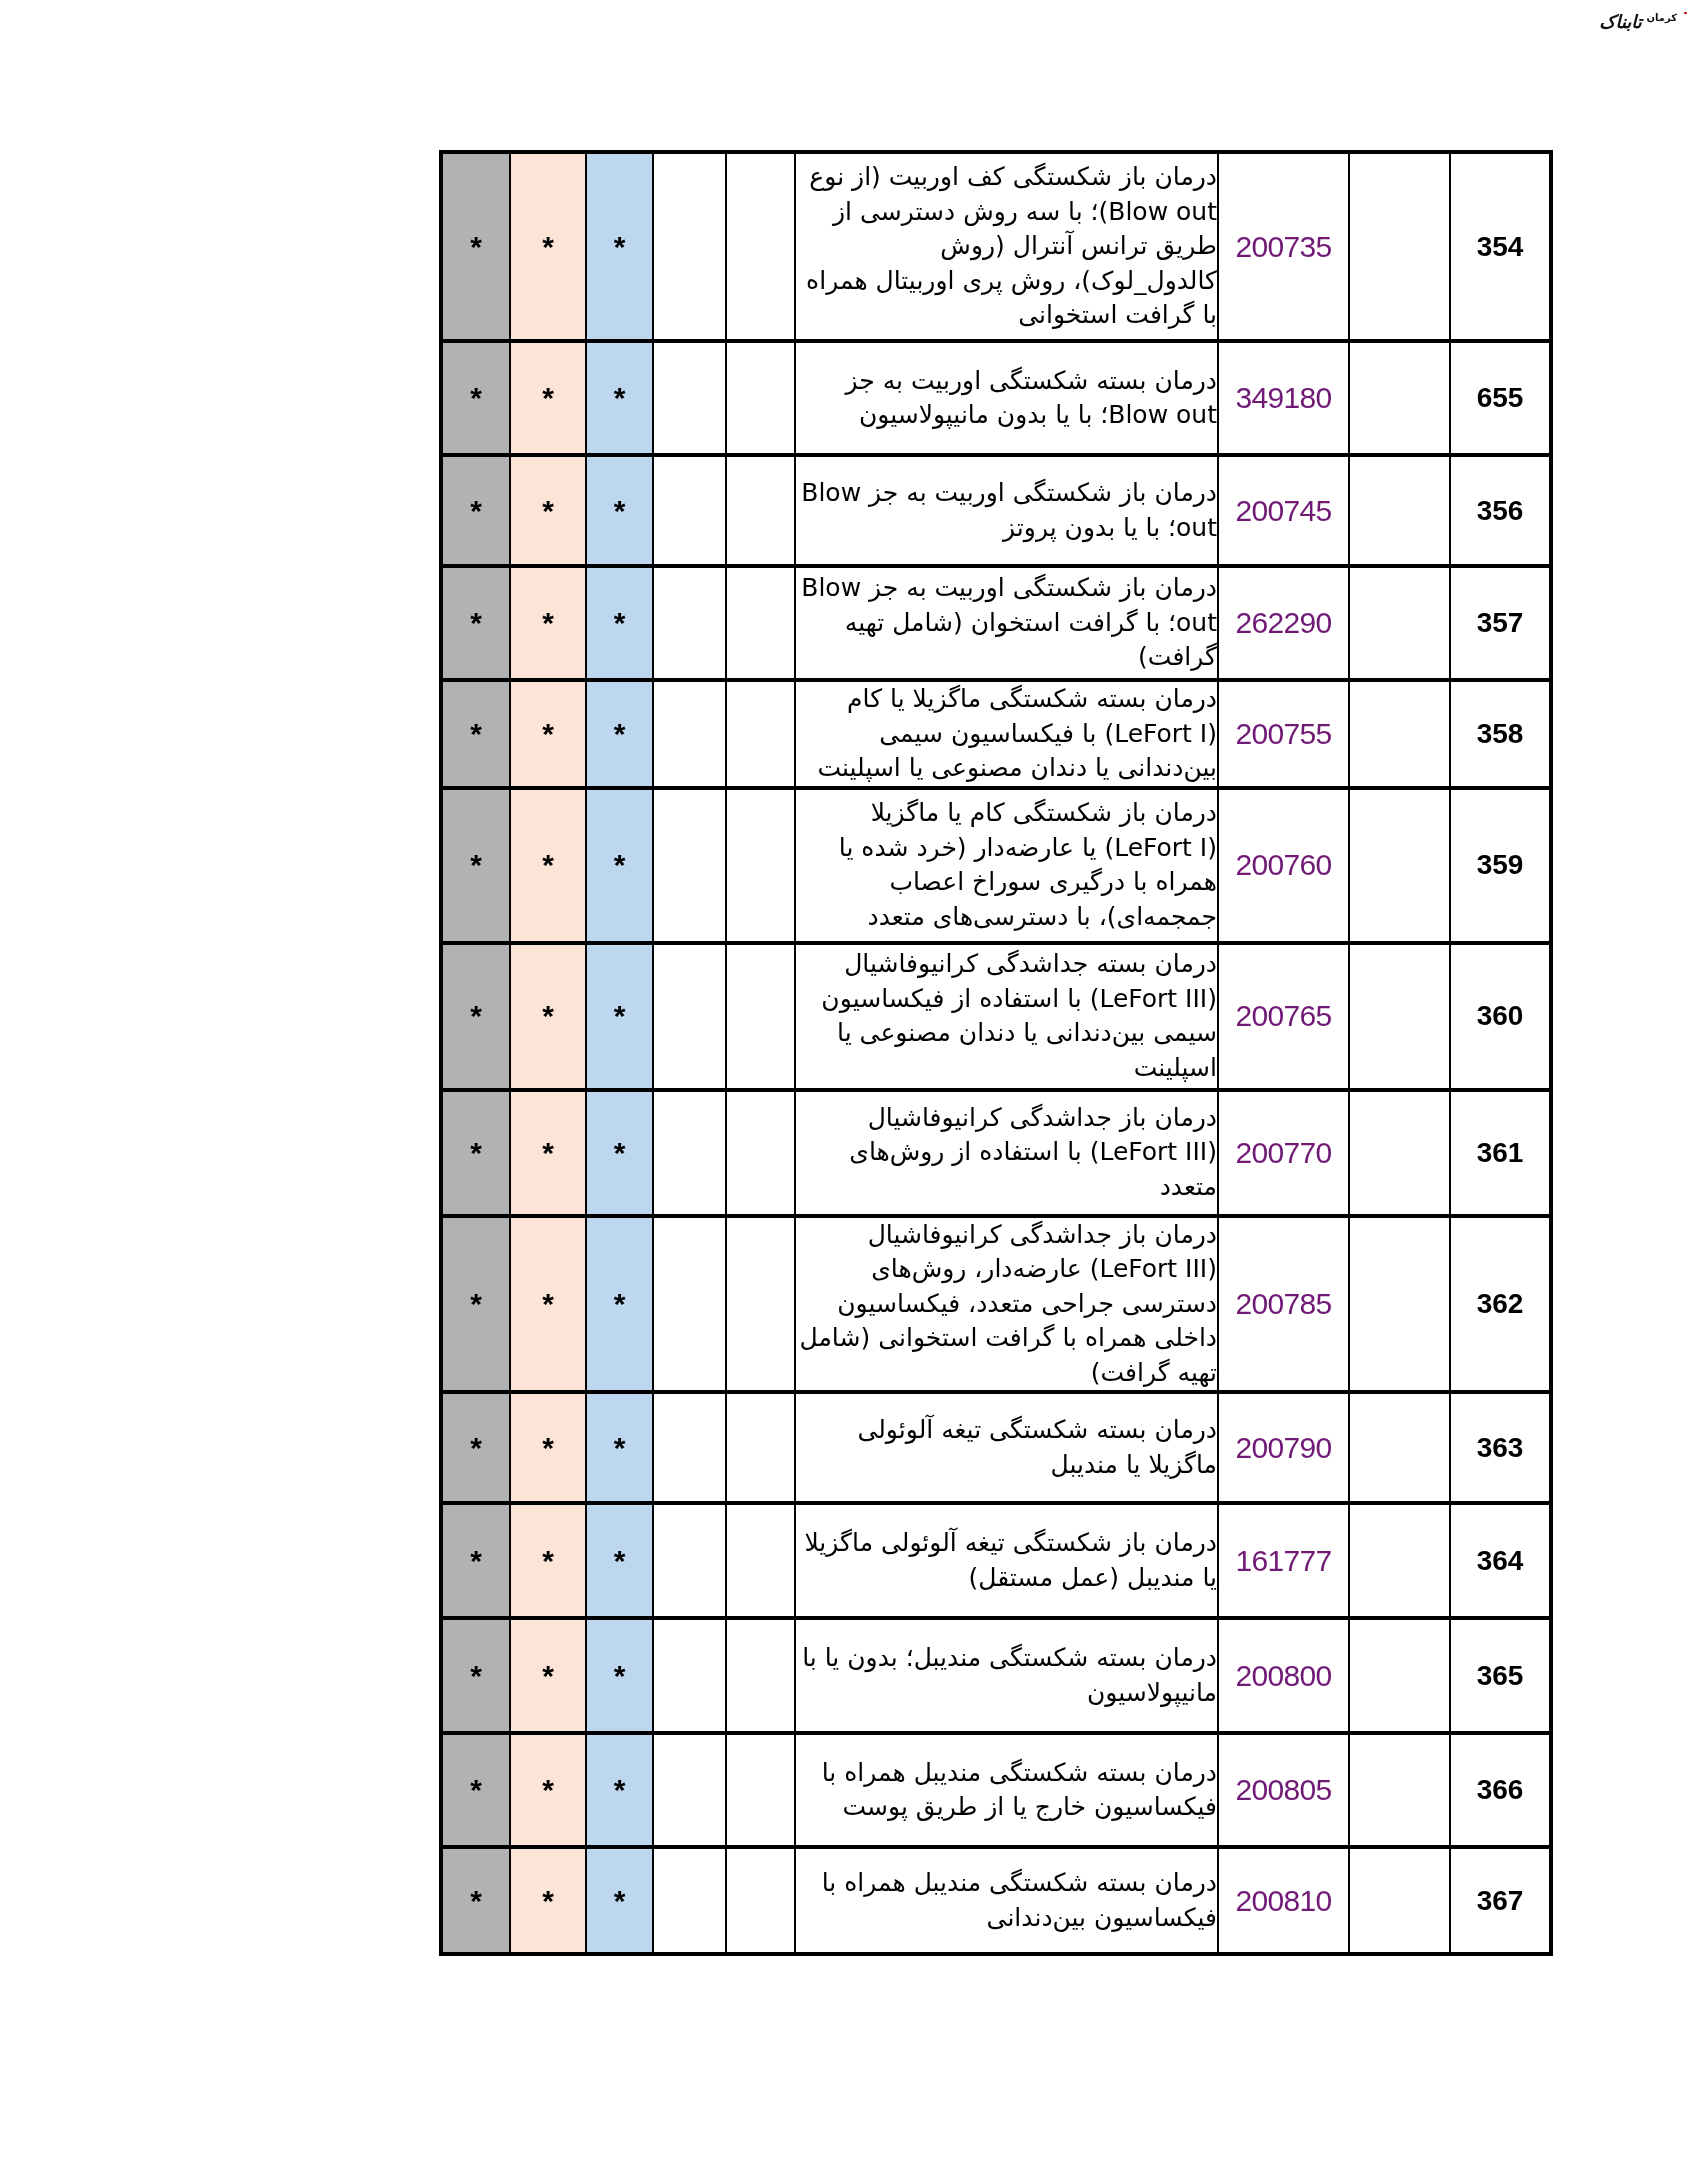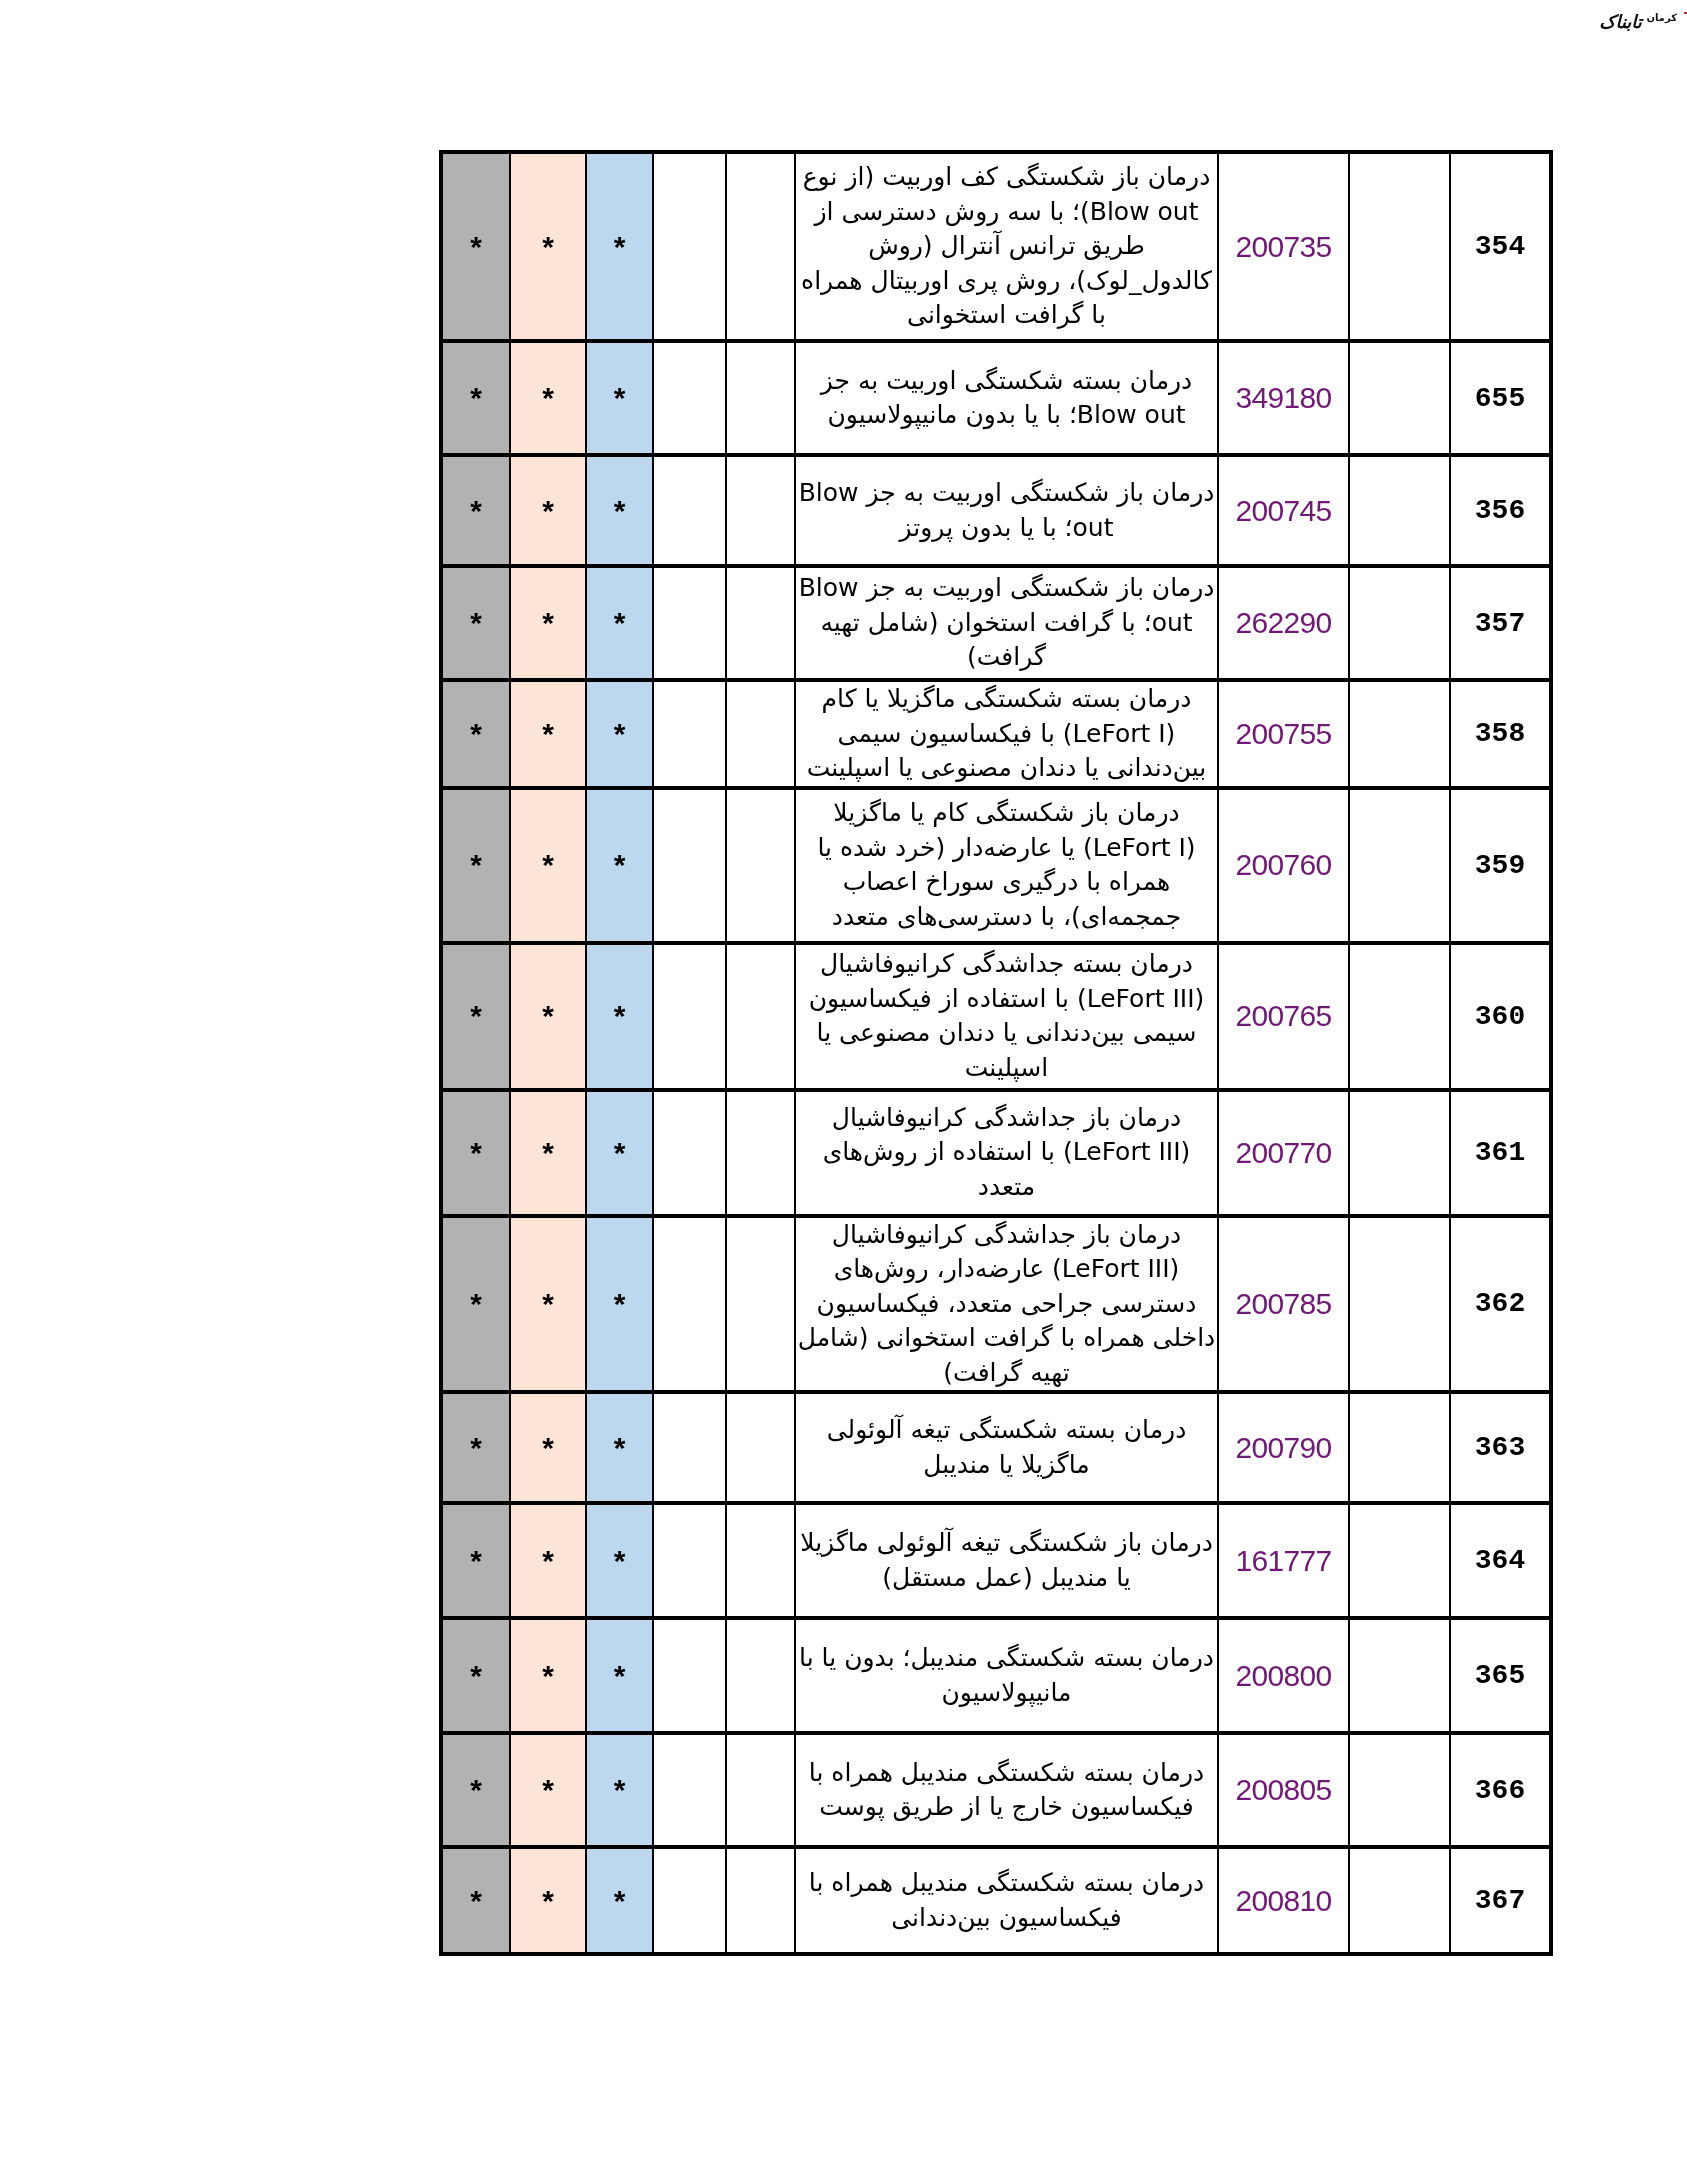--- a/index.html
+++ b/index.html
@@ -72,40 +72,39 @@
 
   td.flag{
     text-align:center;
     font-size:30px;
     font-weight:bold;
     color:#000;
     font-family:"Liberation Sans","DejaVu Sans",sans-serif;
   }
   td.desc{
     direction:rtl;
-    text-align:center;
     font-size:25px;
     line-height:1.38;
     color:#000;
     padding:2.6px 5.3px;
     font-family:"DejaVu Sans",sans-serif;
   }
   td.code{
     text-align:center;
     font-size:30px;
     color:#701a75;
     font-family:"Liberation Sans","DejaVu Sans",sans-serif;
     letter-spacing:-0.7px;
   }
   td.num{
     text-align:center;
     font-size:28px;
     font-weight:bold;
     color:#000;
-    font-family:Liberation Mono, monospace;
+    font-family:Liberation Sans, sans-serif;
     margin-left:13px;
   }
 </style>
 </head>
 <body>
 
 <div class="watermark">
   <span class="wm-accent"></span>
   <span class="wm-city">کرمان</span>
   <span class="wm-brand">تابناک</span>

